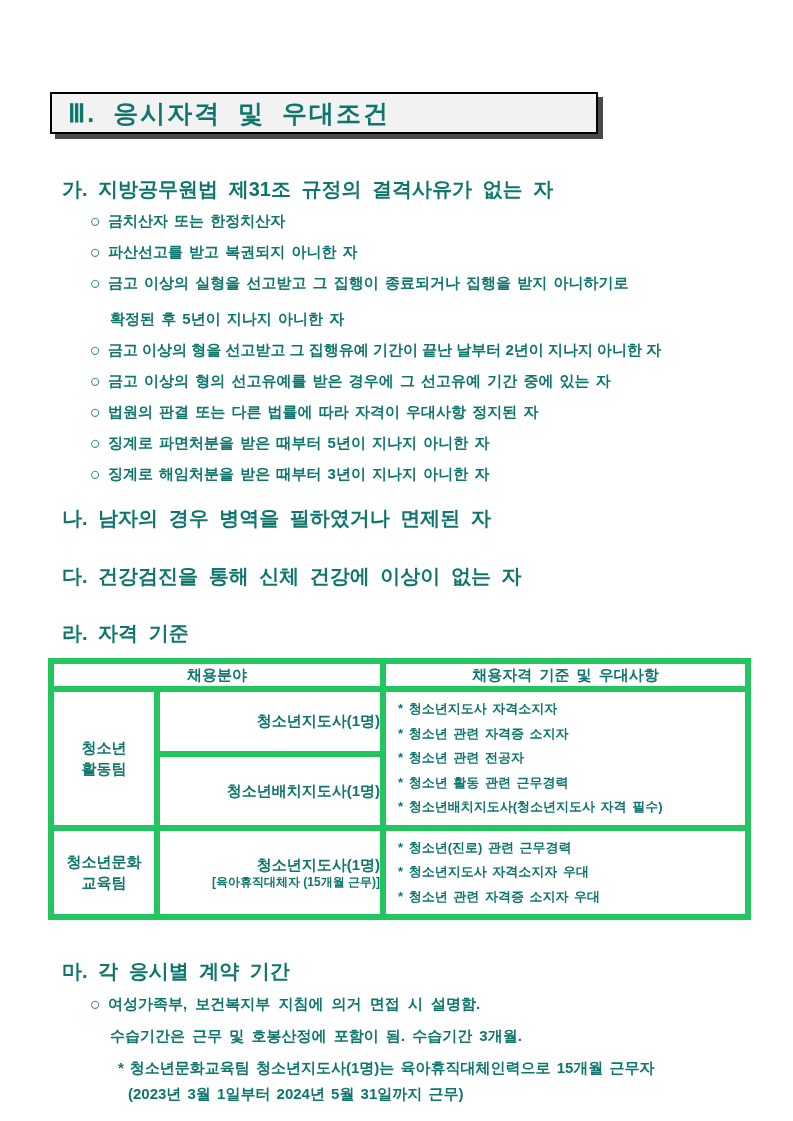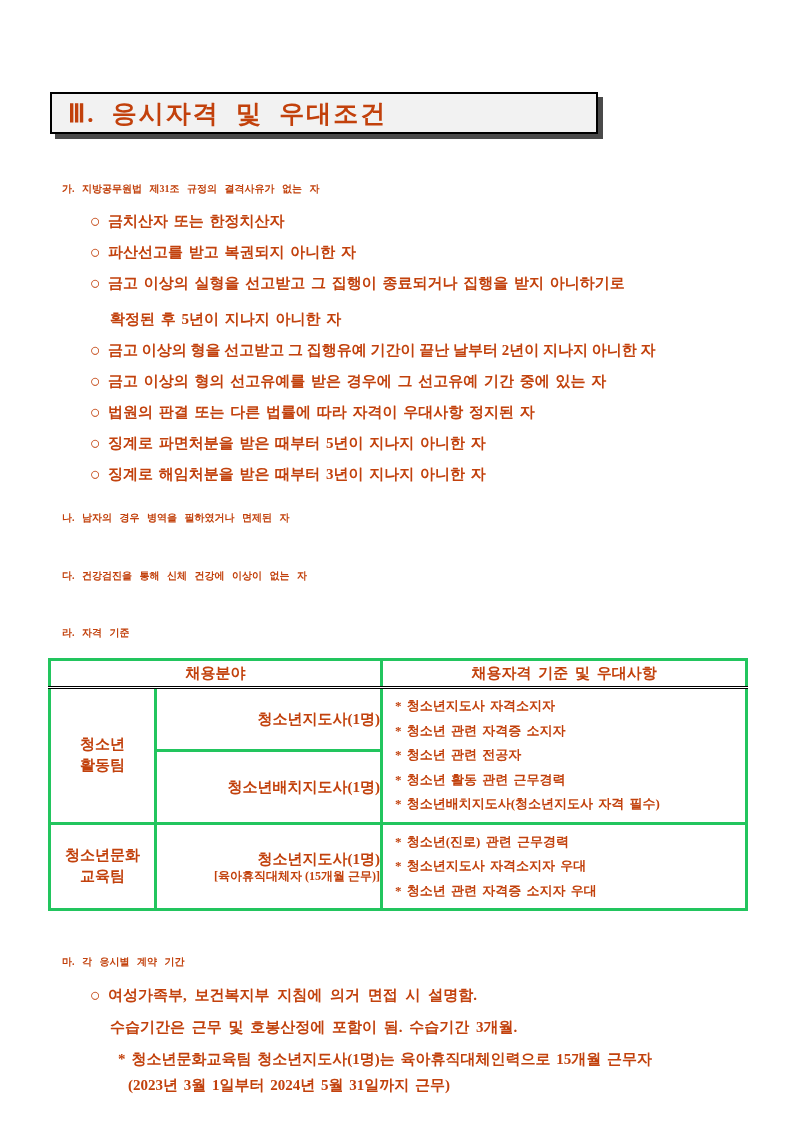--- a/index.html
+++ b/index.html
@@ -1,54 +1,54 @@
 <!DOCTYPE html>
 <html><head>
 <meta charset="utf-8">
 <style>
   * { margin:0; padding:0; box-sizing:border-box; }
   html,body { background:#888; }
   .page {
     width:793px; height:1121px; background:#ffffff; margin:0 auto;
-    font-family:Liberation Serif, serif;
-    font-weight:700; color:#c2410c; overflow:hidden; position:relative;
+    font-family:Liberation Sans, sans-serif;
+    font-weight:700; color:#0f766e; overflow:hidden; position:relative;
   }
   .content { padding:0 48px 0 50px; }
 
   
   .title-box {
     margin-top:92px; width:548px; height:42px;
     background:#f2f2f2; border:2px solid #000;
     box-shadow:5px 5px 0 #4a4a4a;
     display:flex; align-items:center; padding-left:16px;
   }
   .title-box .title-text {
     font-size:25px; letter-spacing:2px; word-spacing:8px; white-space:nowrap;
   }
 
   
-  .h-line { font-size:10px; word-spacing:5px; white-space:nowrap; line-height:22px; }
+  .h-line { font-size:20px; word-spacing:5px; white-space:nowrap; line-height:22px; }
   .ga-heading { margin-top:44px; margin-left:12px; }
   .list { margin-top:10px; margin-left:40px; list-style:none; }
   .list li { display:flex; margin-bottom:9px; }
   .circle { font-size:18px; line-height:22px; margin-right:7px; flex:0 0 auto; }
   .li-text { font-size:15px; word-spacing:2px; line-height:22px; white-space:nowrap; }
   .wrap-line2 { margin:-3px 0 9px 20px; font-size:15px; word-spacing:2px; line-height:22px; white-space:nowrap; }
 
   .na-heading { margin-top:22px; margin-left:12px; }
   .da-heading { margin-top:36px; margin-left:12px; }
   .ra-heading { margin-top:35px; margin-left:12px; }
 
   
   table.qual-table {
     border-collapse:collapse; margin:14px 0 0 -2px; width:697px;
     table-layout:fixed;
   }
   table.qual-table { border:1px solid #000; border-top:2px solid #000; border-bottom:3px solid #000; }
-  .qual-table th, .qual-table td { border:3px solid #22c55e; }
+  .qual-table th, .qual-table td { border:6px solid #22c55e; }
   .qual-table th {
     height:28px; font-size:15px; text-align:center; vertical-align:middle;
     word-spacing:3px; border-bottom:3px double #000;
   }
   .qual-table td { vertical-align:middle; font-size:15px; }
   td.team { text-align:center; line-height:21px; word-spacing:1px; }
   td.pos { text-align:right; line-height:20px; }
   td.pos .pos-note { font-size:12px; line-height:15px; }
   td.qual { padding:5px 0 5px 12px; }
   td.qual div { line-height:24.5px; white-space:nowrap; word-spacing:2px; font-size:13px; }

